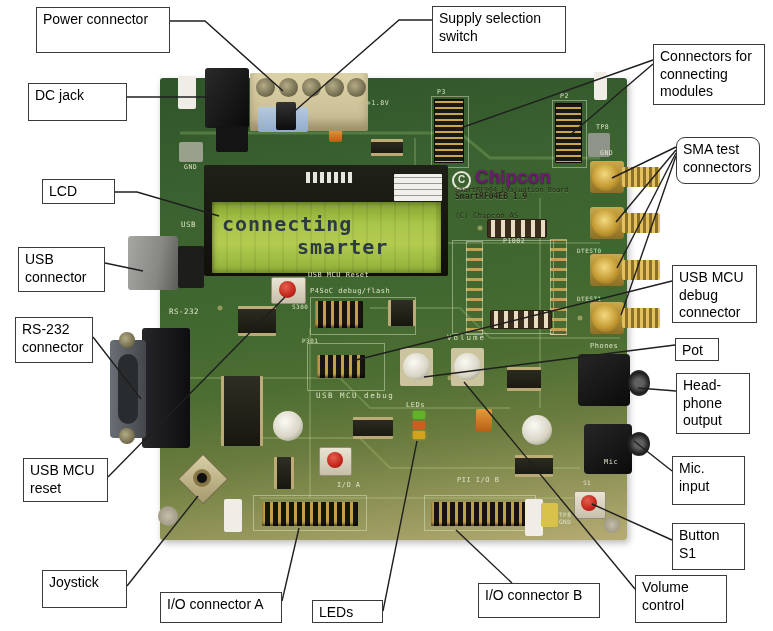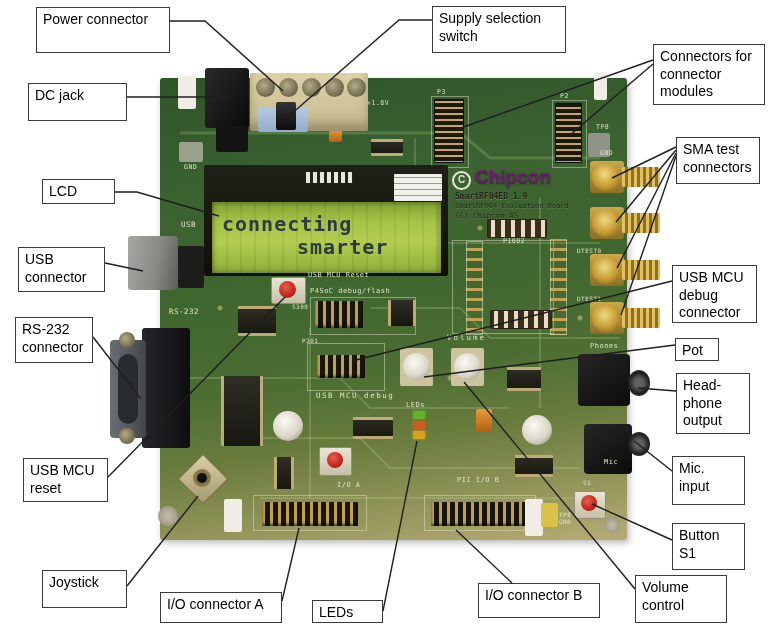--- a/index.html
+++ b/index.html
@@ -122,21 +122,21 @@
   <div id="lcd-module"></div>
   <div class="comp" style="left:306px;top:172px;width:47px;height:11px;z-index:13;background:repeating-linear-gradient(90deg,#e6e6e0 0 4px,#23231c 4px 7px);"></div>
   <div class="comp" style="left:394px;top:174px;width:48px;height:27px;background:#f2f0ea;z-index:13;background-image:repeating-linear-gradient(0deg,transparent 0 5px,#9a9a94 5px 6px);border-radius:1px;"></div>
   <div id="lcd-glass"></div>
   <div class="lcdtext" style="left:222px;top:212px;">connecting</div>
   <div class="lcdtext" style="left:297px;top:235px;">smarter</div>
 
   <div class="comp" style="left:452px;top:171px;width:15px;height:15px;border:2.5px solid #e9e7da;border-radius:50%;z-index:14;color:#e9e7da;font:bold 10px 'Liberation Sans',sans-serif;text-align:center;line-height:14px;">C</div>
   <div class="comp" style="left:475px;top:166px;z-index:14;font:bold 19px 'Liberation Sans',sans-serif;color:#701a75;text-shadow:0 1px 2px rgba(0,0,0,.6);">Chipcon</div>
   <div class="brandline" style="left:455px;top:192px;font-size:8px;font-weight:bold;">SmartRF04EB 1.9</div>
-  <div class="brandline" style="left:455px;top:202px;font-size:7px;text-align:right;">SmartRF®04 Evaluation Board</div>
+  <div class="brandline" style="left:455px;top:186px;font-size:7px;text-align:right;">SmartRF®04 Evaluation Board</div>
   <div class="brandline" style="left:455px;top:211px;font-size:7.5px;">(C) Chipcon AS</div>
 
   <div class="silkbox" style="left:431px;top:96px;width:36px;height:70px;"></div>
   <div class="comp golddots" style="left:434px;top:99px;width:30px;height:64px;"></div>
   <div class="silk" style="left:437px;top:89px;">P3</div>
   <div class="silkbox" style="left:552px;top:100px;width:33px;height:66px;"></div>
   <div class="comp golddots" style="left:555px;top:103px;width:27px;height:60px;"></div>
   <div class="silk" style="left:560px;top:93px;">P2</div>
   <div class="comp" style="left:588px;top:133px;width:22px;height:24px;background:#8f948a;border-radius:2px;z-index:12;"></div>
   <div class="silk" style="left:596px;top:124px;">TP8</div>
@@ -258,24 +258,24 @@
     <line x1="383" y1="611" x2="417" y2="441"></line>
     <line x1="282" y1="601" x2="299" y2="528"></line>
     <line x1="127" y1="586" x2="198" y2="496"></line>
     <line x1="108" y1="477" x2="285" y2="297"></line>
   </svg>
 
   <div class="callout" style="left:432px;top:6px;width:134px;height:47px;">Supply selection
 switch</div>
   <div class="callout" style="left:36px;top:7px;width:134px;height:46px;">Power connector</div>
   <div class="callout" style="left:653px;top:44px;width:112px;height:61px;">Connectors for
-connector
+connecting
 modules</div>
   <div class="callout" style="left:28px;top:83px;width:99px;height:38px;">DC jack</div>
-  <div class="callout" style="left:676px;top:137px;width:84px;height:47px;">SMA test
+  <div class="callout" style="left:676px;top:137px;width:84px;height:47px;border-radius:9px;">SMA test
 connectors</div>
   <div class="callout" style="left:42px;top:179px;width:73px;height:25px;">LCD</div>
   <div class="callout" style="left:18px;top:247px;width:87px;height:45px;">USB
 connector</div>
   <div class="callout" style="left:672px;top:265px;width:85px;height:58px;">USB MCU
 debug
 connector</div>
   <div class="callout" style="left:15px;top:317px;width:78px;height:46px;">RS-232
 connector</div>
   <div class="callout" style="left:675px;top:338px;width:44px;height:23px;">Pot</div>

